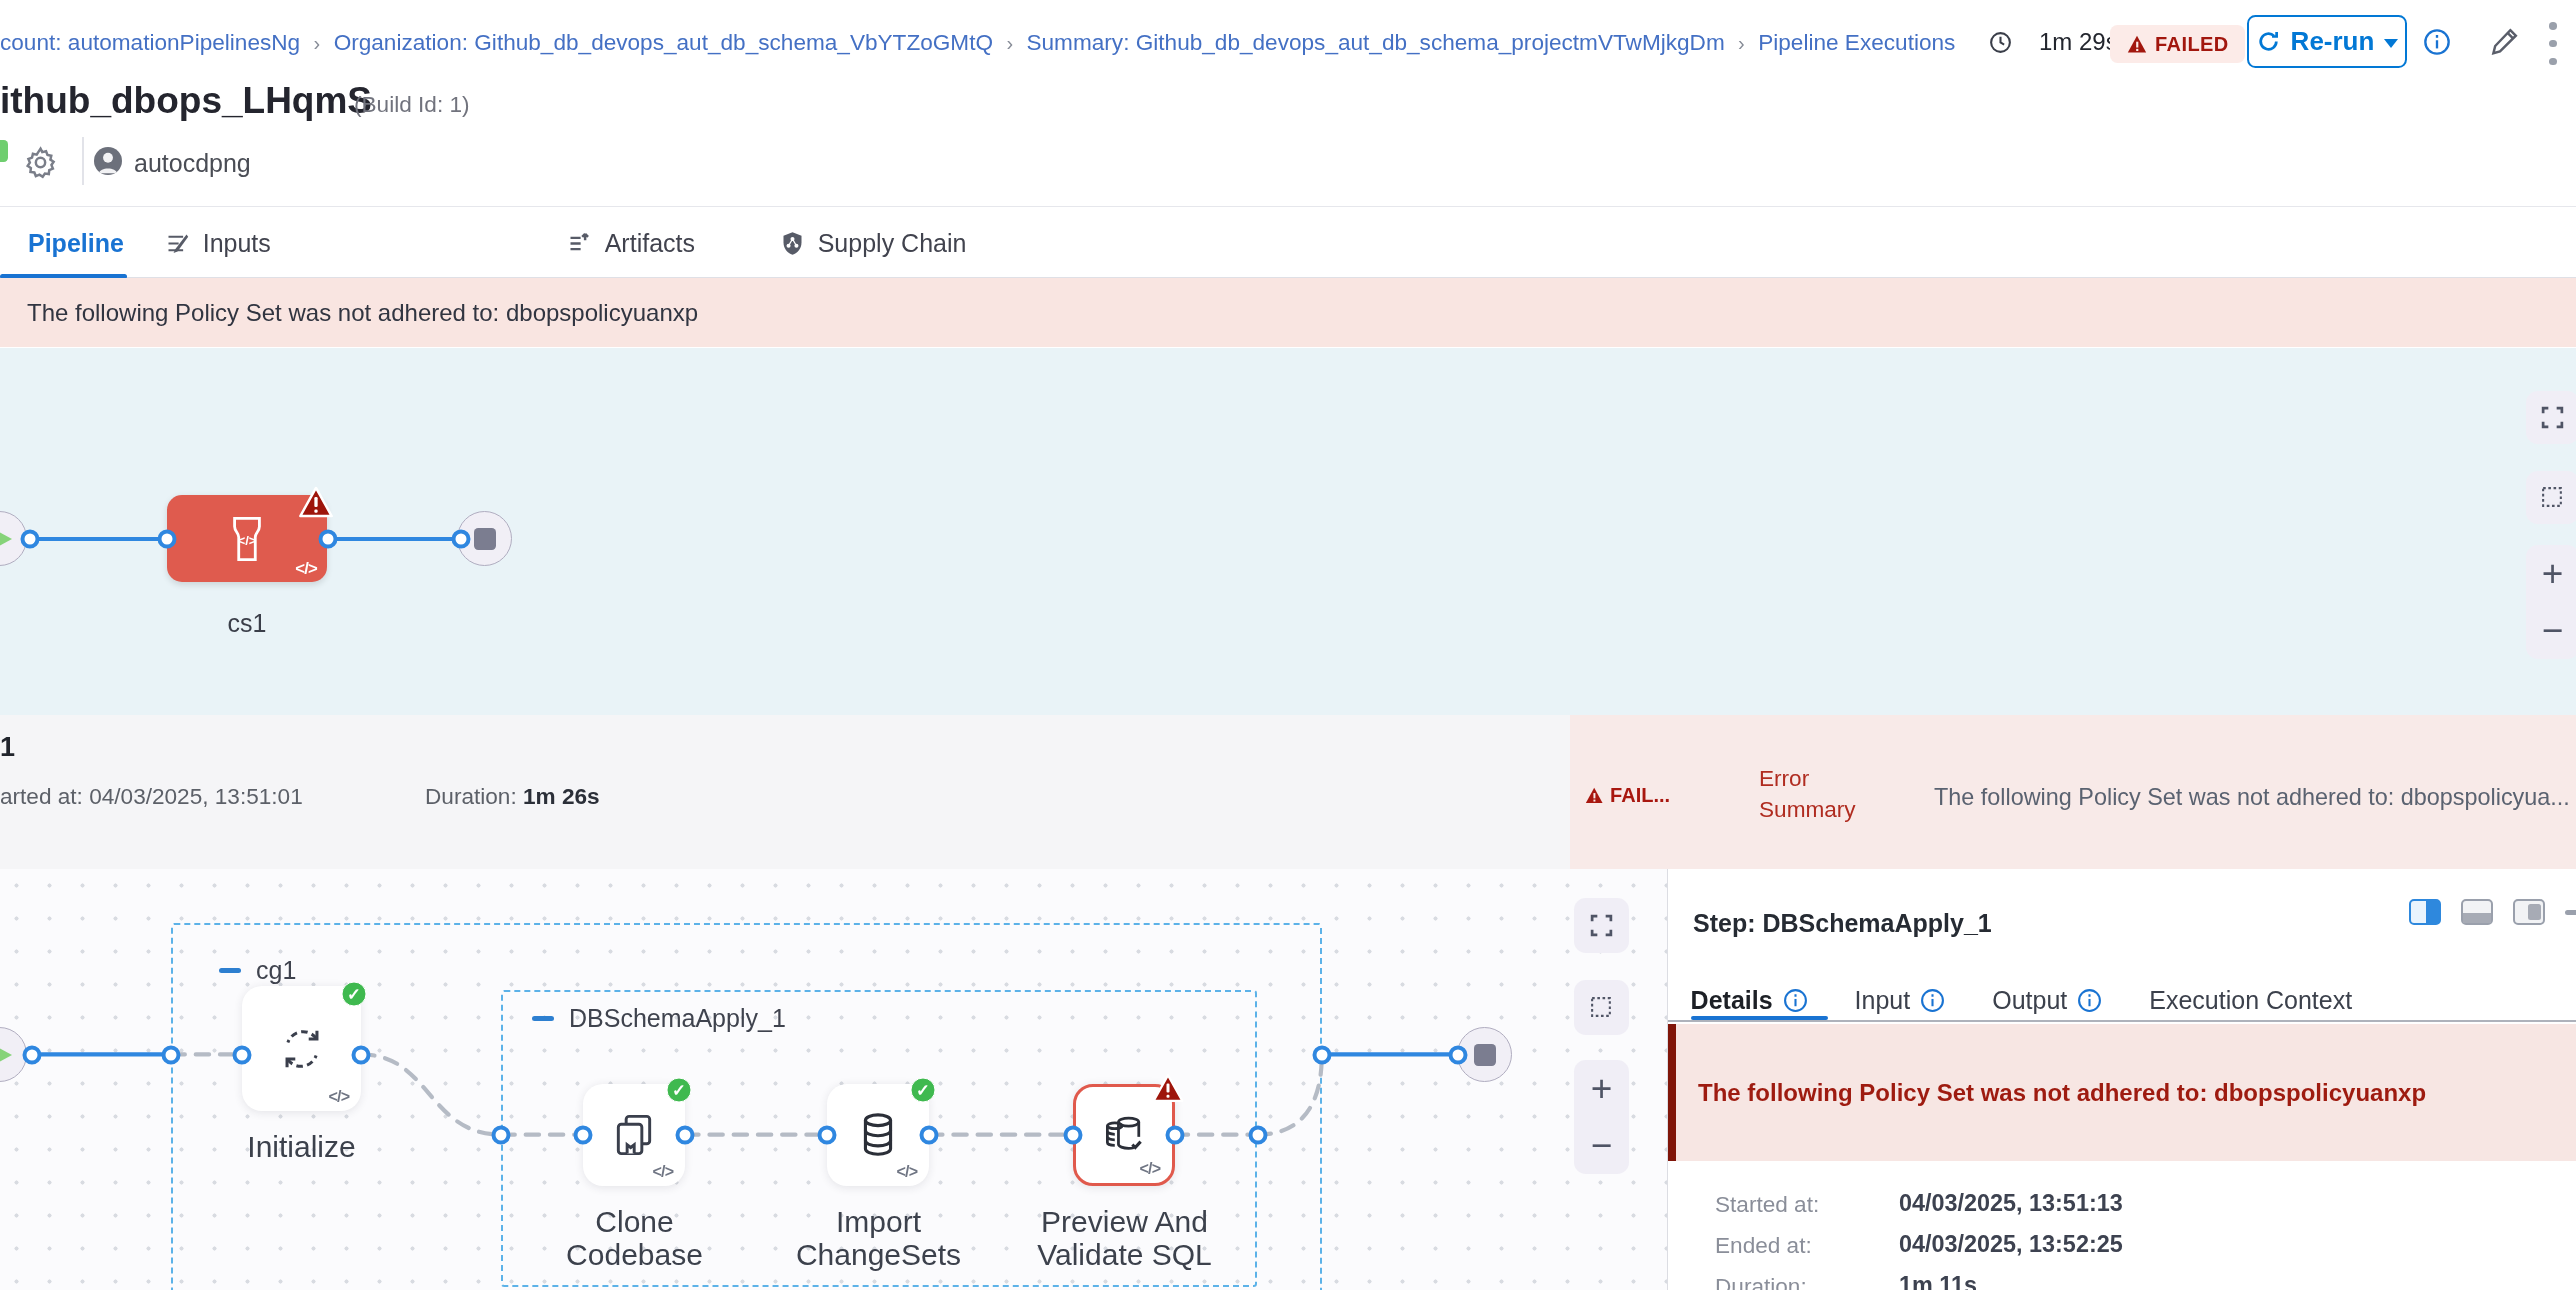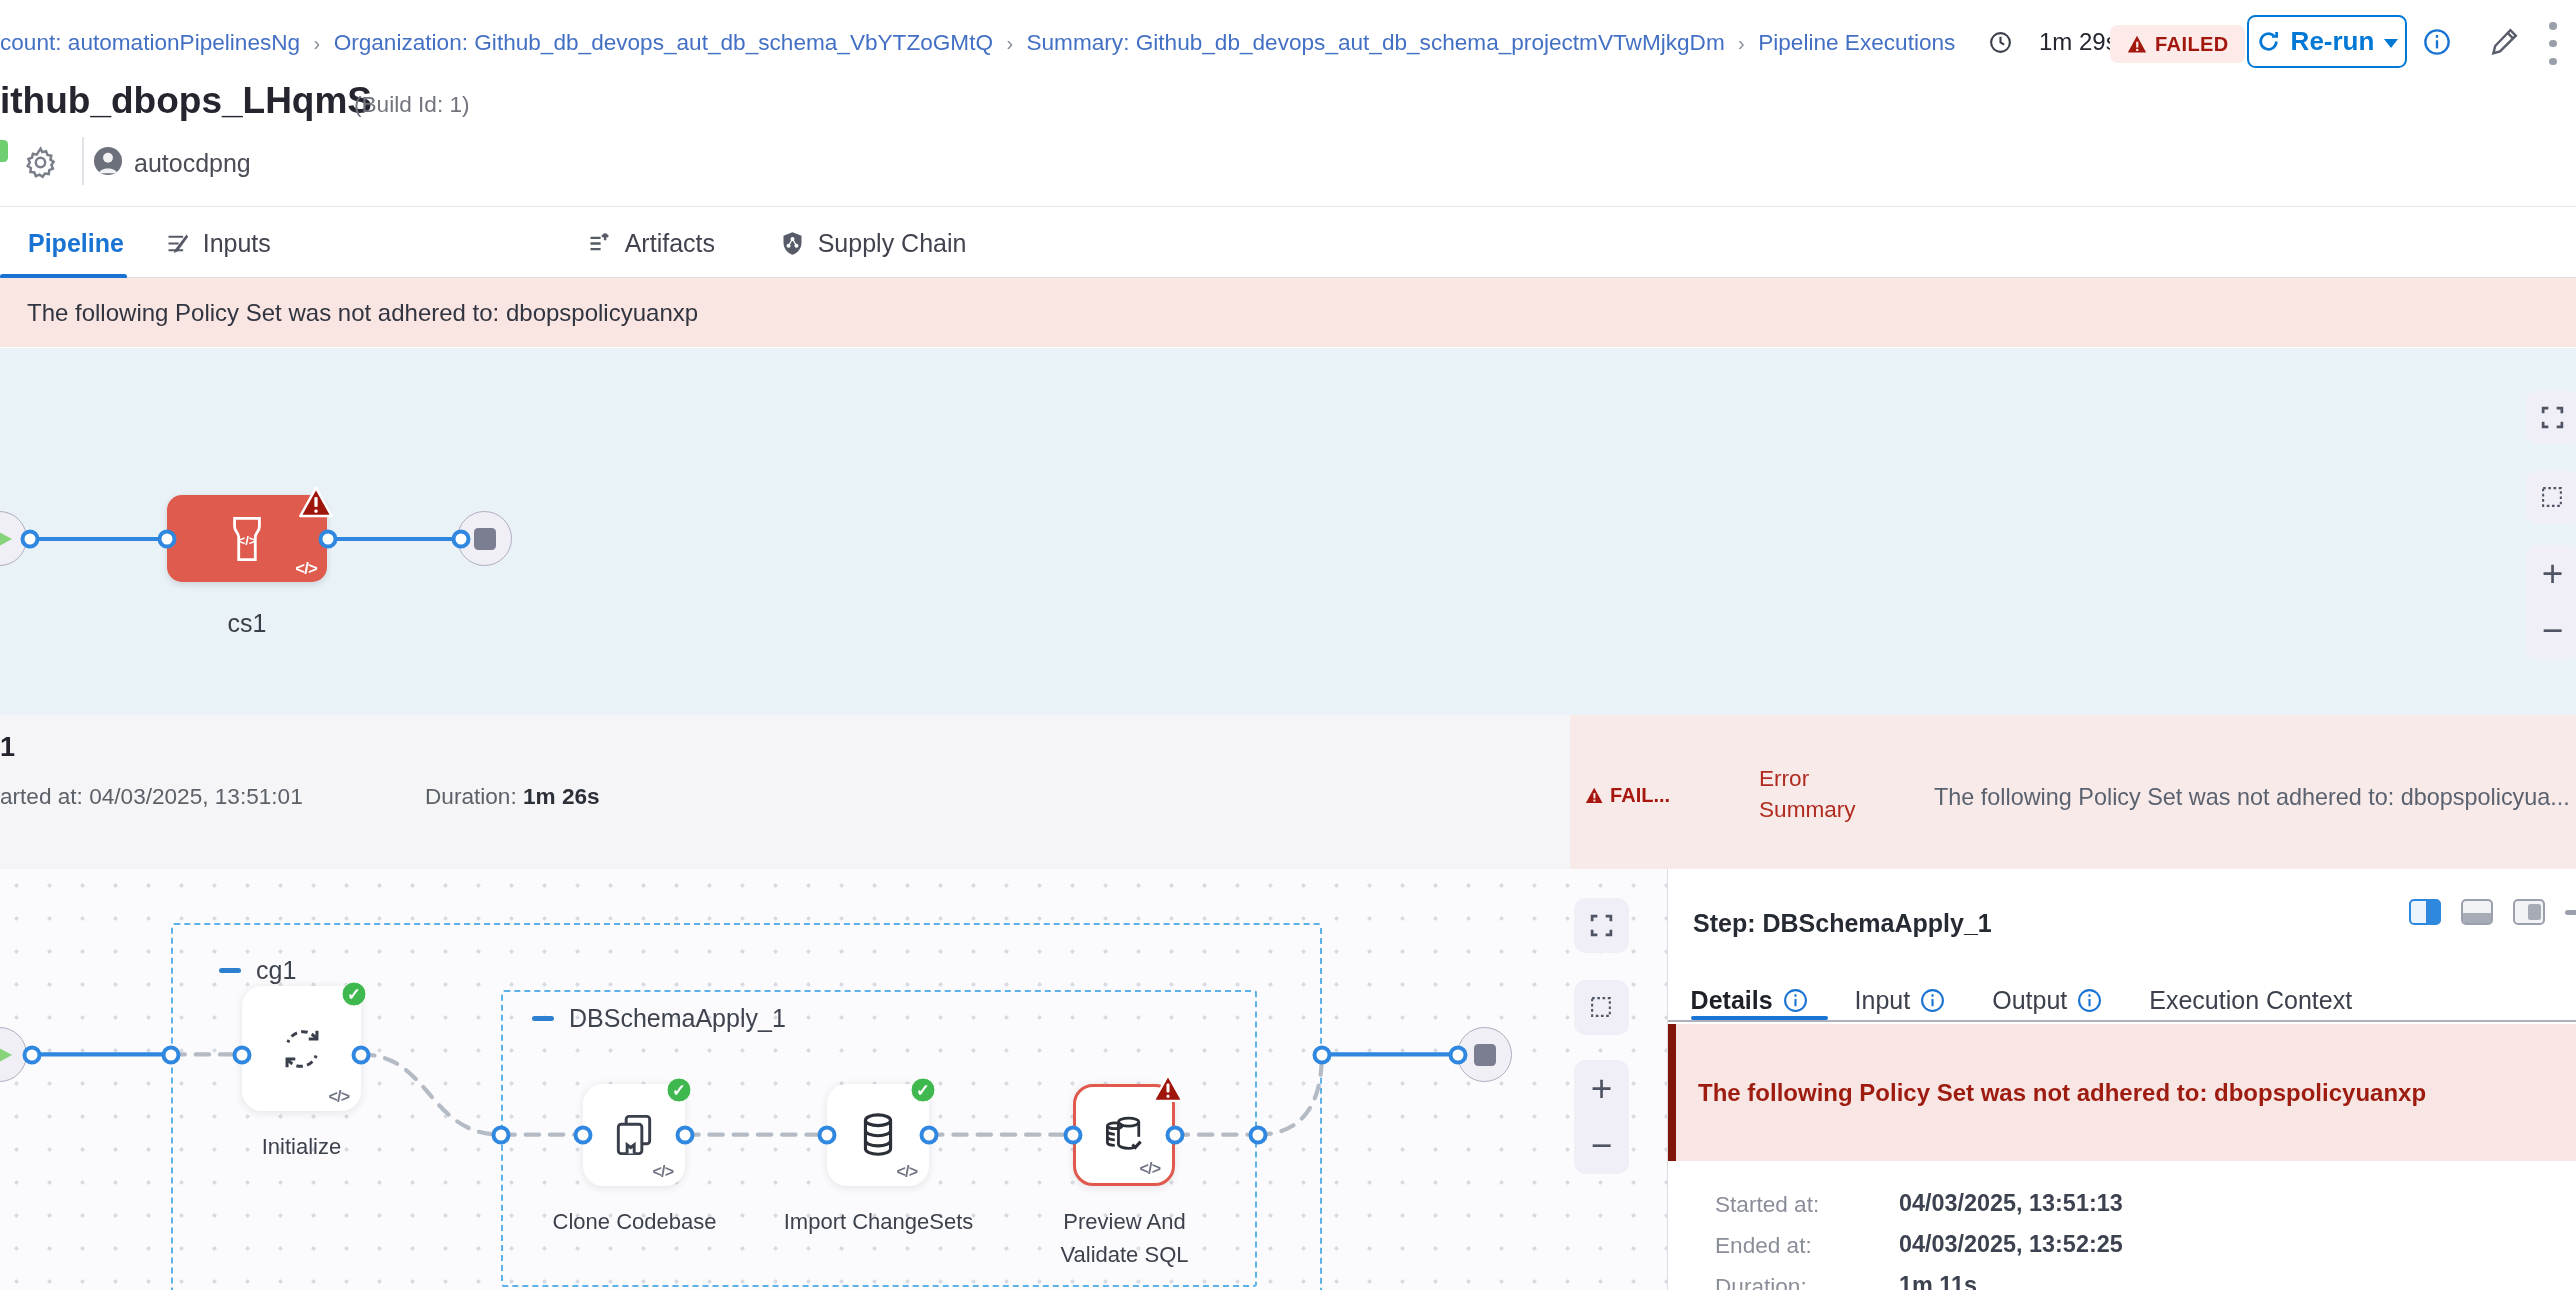--- a/index.html
+++ b/index.html
@@ -104,21 +104,21 @@
   
   .lower-graph { position:absolute; left:0; top:869px; width:1667px; height:421px; background:#fbfbfd;
     background-image:radial-gradient(#d8dbe1 1.8px, transparent 2.3px); background-size:33px 33px; overflow:hidden; }
   .group-box { position:absolute; border:2.5px dashed #5cb2e8; border-radius:3.3px; }
   .group-label { position:absolute; display:flex; align-items:center; gap:15px; font-size:25px; color:#3f434e; }
   .collapse-minus { width:22px; height:5.9px; background:#2d7fd0; border-radius:3.3px; cursor:pointer; }
   .step-card { position:absolute; background:#fff; border-radius:20px; box-shadow:0 1.7px 8.4px rgba(40,41,61,.10);
     cursor:pointer; z-index:4; }
   .step-card .cicon { position:absolute; left:50%; top:50%; transform:translate(-50%,-50%); }
   .card-code { position:absolute; right:11.7px; bottom:5px; font-size:16px; color:#707684; font-weight:bold; letter-spacing:-0.8px; }
-  .step-label { position:absolute; font-size:22px; color:#3c414c; text-align:center; line-height:33px; z-index:4; }
+  .step-label { position:absolute; font-size:30px; color:#3c414c; text-align:center; line-height:33px; z-index:4; }
   .lower-svg { position:absolute; left:0; top:0; z-index:3; }
   .preview-card { border:3.3px solid #e0594c; }
 
   
   .panel { position:absolute; left:1667px; top:869px; width:909px; height:421px; background:#fff;
     border-left:0.8px solid #dcdde3; }
   .panel-title { position:absolute; left:25px; top:40px; font-size:25px; font-weight:bold; color:#262b33; }
   .layout-icons { position:absolute; left:741px; top:30px; display:flex; align-items:center; gap:20px; }
   .lyt { width:32px; height:26px; border-radius:5px; cursor:pointer; position:relative; }
   .lyt-1 { border:2.5px solid #2e88dd; background:#eaf4fd; }
@@ -221,21 +221,21 @@
       <span>Pipeline</span>
     </div>
     <div class="tab-underline"></div>
     <div class="tab" style="left:164px;">
       <svg class="tab-icon" viewBox="0 0 24 24" fill="none" stroke="#575b67" stroke-width="1.9">
         <path d="M4 6h13M4 12h9M4 18h13"></path>
           <path d="M20 4L10 17l-1.5 3.5L12 19 21.5 6z" fill="#575b67" stroke="none"></path>
       </svg>
       <span>Inputs</span>
     </div>
-    <div class="tab" style="left:586px;text-align:right;">
+    <div class="tab" style="left:566px;text-align:right;">
       <svg class="tab-icon" viewBox="0 0 24 24" fill="none" stroke="#575b67" stroke-width="2.2">
         <path d="M4 7h9M4 12h9M4 17h9"></path>
           <path d="M17 9V3.5M17 3.5l-2.6 2.6M17 3.5l2.6 2.6"></path>
       </svg>
       <span>Artifacts</span>
     </div>
     <div class="tab" style="left:779px;">
       <svg class="tab-icon" viewBox="0 0 24 24">
         <path d="M12 2l8 3v6c0 5.2-3.4 9.3-8 11-4.6-1.7-8-5.8-8-11V5z" fill="#575b67"></path>
         <circle cx="12" cy="8" r="1.8" fill="#fff"></circle>

